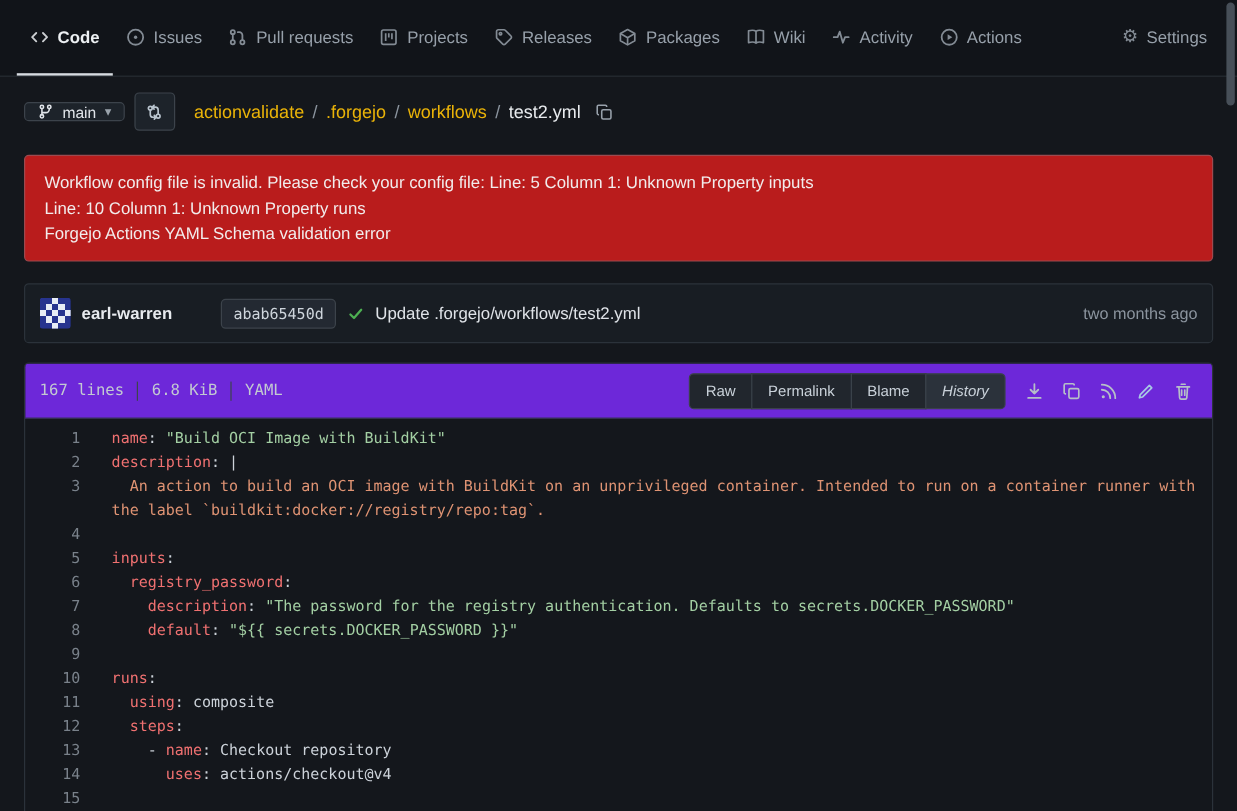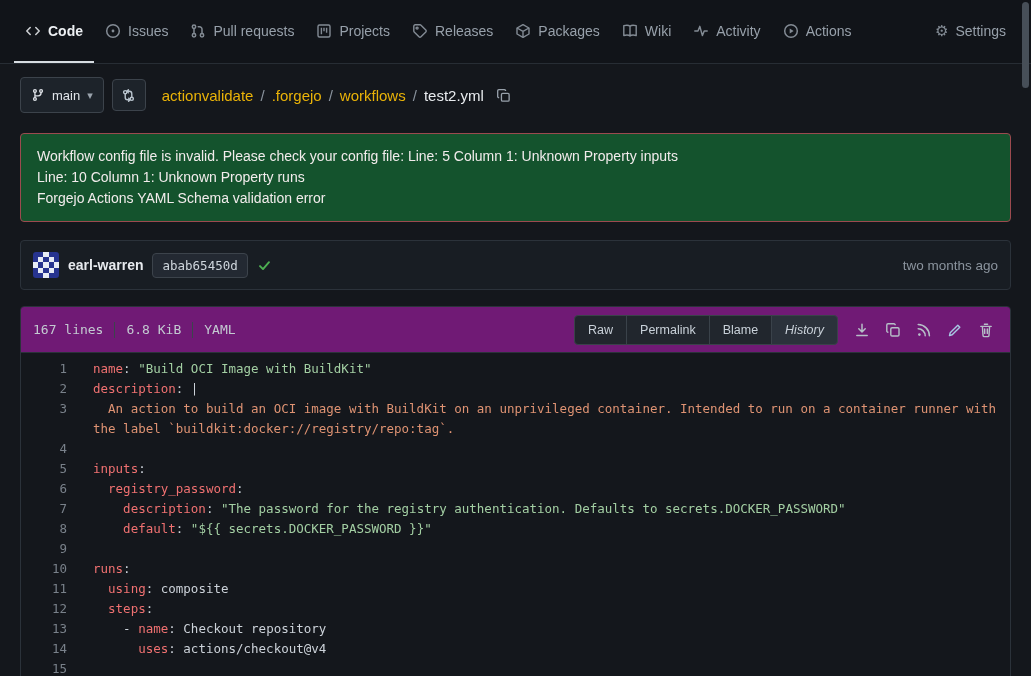--- a/index.html
+++ b/index.html
@@ -22,67 +22,67 @@
     font-size:14px; white-space:nowrap;
   }
   .nav-item.active { color:#edf0f3; font-weight:bold; border-bottom-color:#d7dce1; }
   .nav-item .nicon { color:inherit; opacity:.85; display:flex; align-items:center; }
   .nav-item.right { margin-left:auto; }
   .gear-glyph { font-size:15px; line-height:1; }
 
   
   .repo-header { display:flex; align-items:center; padding:13px 20px 10px 20px; gap:8px; }
   .branch-btn {
-    display:flex; align-items:center; gap:7px; height:36px; padding:0 10px;
+    display:flex; align-items:center; gap:7px; height:16px; padding:0 10px;
     background:#1d232a; border:1px solid #3c434b; border-radius:4px;
     color:#e0e4e9; font-size:13px; cursor:pointer;
   }
   .branch-btn .caret { color:#9aa3ac; font-size:11px; }
   .square-btn {
     width:34px; height:32px; background:#1d232a; border:1px solid #3c434b;
     border-radius:4px; display:flex; align-items:center; justify-content:center;
     color:#b9c4ce; cursor:pointer;
   }
   .breadcrumb { display:flex; align-items:center; gap:7px; margin-left:8px; font-size:15px; }
   .crumb-link { color:#eab308; text-decoration:none; cursor:pointer; }
   .crumb-sep { color:#8b949e; }
   .crumb-current { color:#e8ebee; }
   .copy-path { color:#98a1ab; margin-left:5px; cursor:pointer; display:flex; }
 
   
   .error-banner {
     margin:10px 20px 0 20px; padding:12px 16px; border-radius:4px;
-    background:#14532d; border:1px solid #9c4a4f; color:#f2ecec;
+    background:#b91c1c; border:1px solid #9c4a4f; color:#f2ecec;
     font-size:14px; line-height:21px;
   }
 
   
   .commit-box {
     margin:18px 20px 0 20px; height:50px; padding:0 12px;
     background:#181d23; border:1px solid #2b323a; border-radius:4px;
     display:flex; align-items:center; gap:9px;
   }
   .avatar { width:26px; height:26px; border-radius:3px; overflow:hidden; flex:0 0 auto; cursor:pointer; }
   .commit-author { font-weight:bold; color:#e7eaee; text-decoration:none; font-size:14px; cursor:pointer; }
   .sha-btn {
     font-family:"DejaVu Sans Mono", monospace; font-size:12.5px; color:#ced5dc;
     background:#232932; border:1px solid #3c434b; border-radius:4px;
-    padding:4px 9px; cursor:pointer;
+    padding:4px 9px; cursor:pointer;margin-left:32px;
   }
   .commit-check { display:flex; cursor:pointer; }
   .commit-msg { color:#dfe3e8; text-decoration:none; font-size:14px; cursor:pointer; }
   .commit-age { margin-left:auto; color:#8b949e; font-size:13.5px; }
 
   
   .file-box {
     margin:16px 20px 0 20px; border:1px solid #2b323a; border-radius:4px 4px 0 0;
     overflow:hidden; background:#14171c;
   }
   .file-header {
-    height:46px; background:#701a75; border-bottom:1px solid #2b323a;
+    height:46px; background:#6d28d9; border-bottom:1px solid #2b323a;
     display:flex; align-items:center; padding:0 12px;
   }
   .file-info {
     font-family:"DejaVu Sans Mono", monospace; font-size:13px; color:#c3cad1;
     display:flex; align-items:center; gap:11px;
   }
   .vdiv { width:1px; height:16px; background:#3c444c; }
   .btn-group { margin-left:auto; display:flex;padding-left:37px; }
   .group-btn {
     background:#21262d; border:1px solid #3a424a; color:#c9d1d9;
@@ -270,20 +270,21 @@
         </g>
       </svg>
   </span>
   <a class="commit-author">earl-warren</a>
   <button class="sha-btn">abab65450d</button>
   <span class="commit-check">
     <svg width="15" height="15" viewBox="0 0 16 16" fill="none" stroke="#4db052" stroke-width="2" stroke-linecap="round" stroke-linejoin="round">
         <polyline points="3.2,8.6 6.4,11.8 12.8,4.4"></polyline>
       </svg>
   </span>
+  <a class="commit-msg">Update .forgejo/workflows/test2.yml</a>
   <span class="commit-age">two months ago</span>
 </div>
 
 <div class="file-box">
   <div class="file-header">
     <div class="file-info">
       <span>167 lines</span>
       <span class="vdiv"></span>
       <span>6.8 KiB</span>
       <span class="vdiv"></span>

